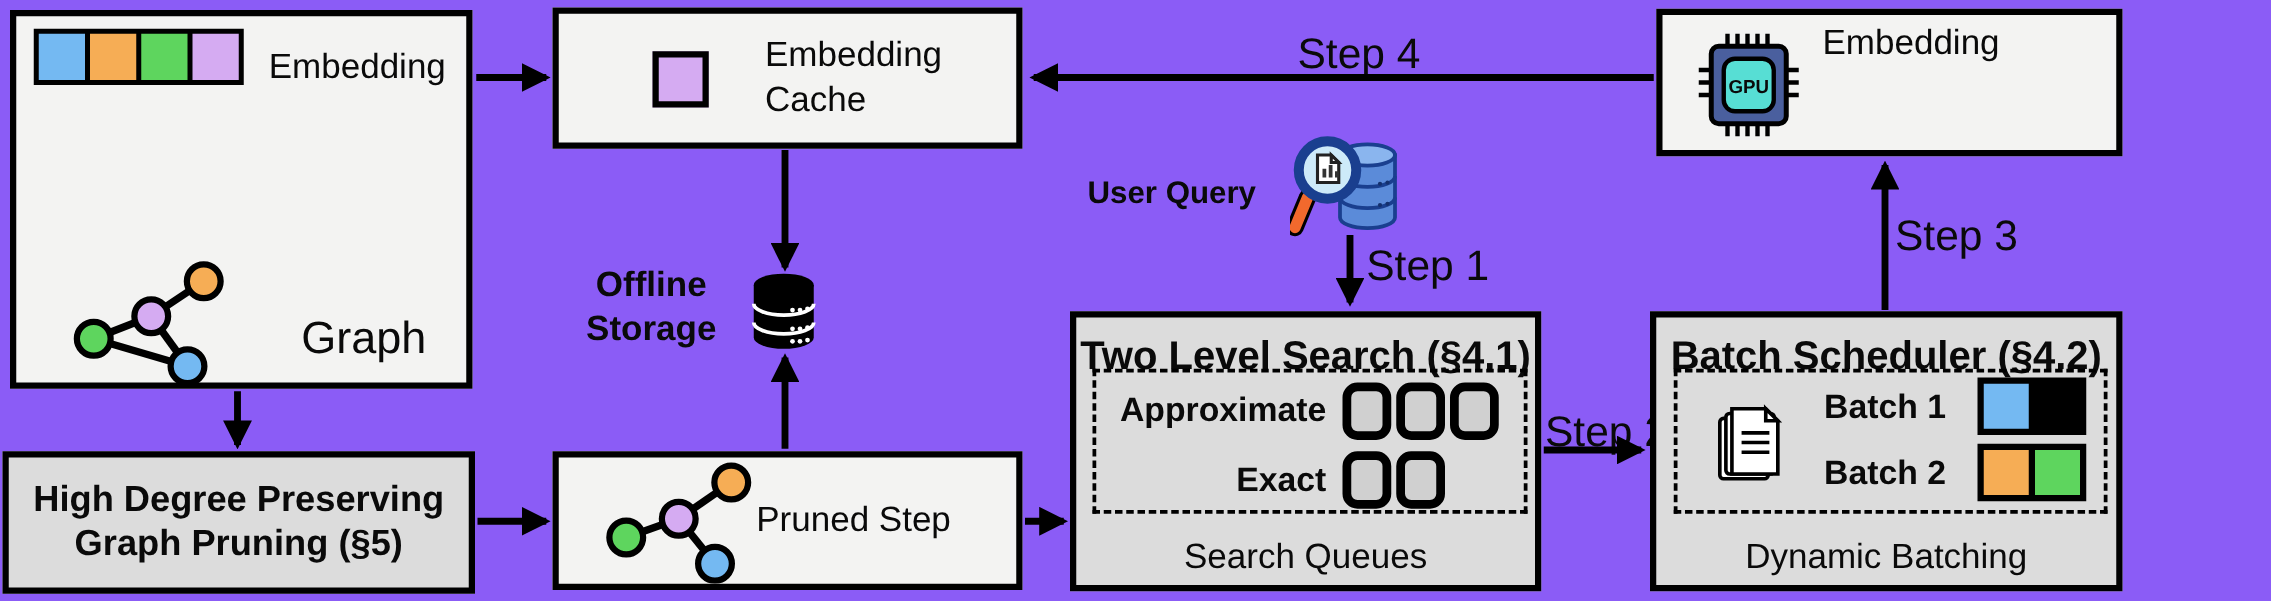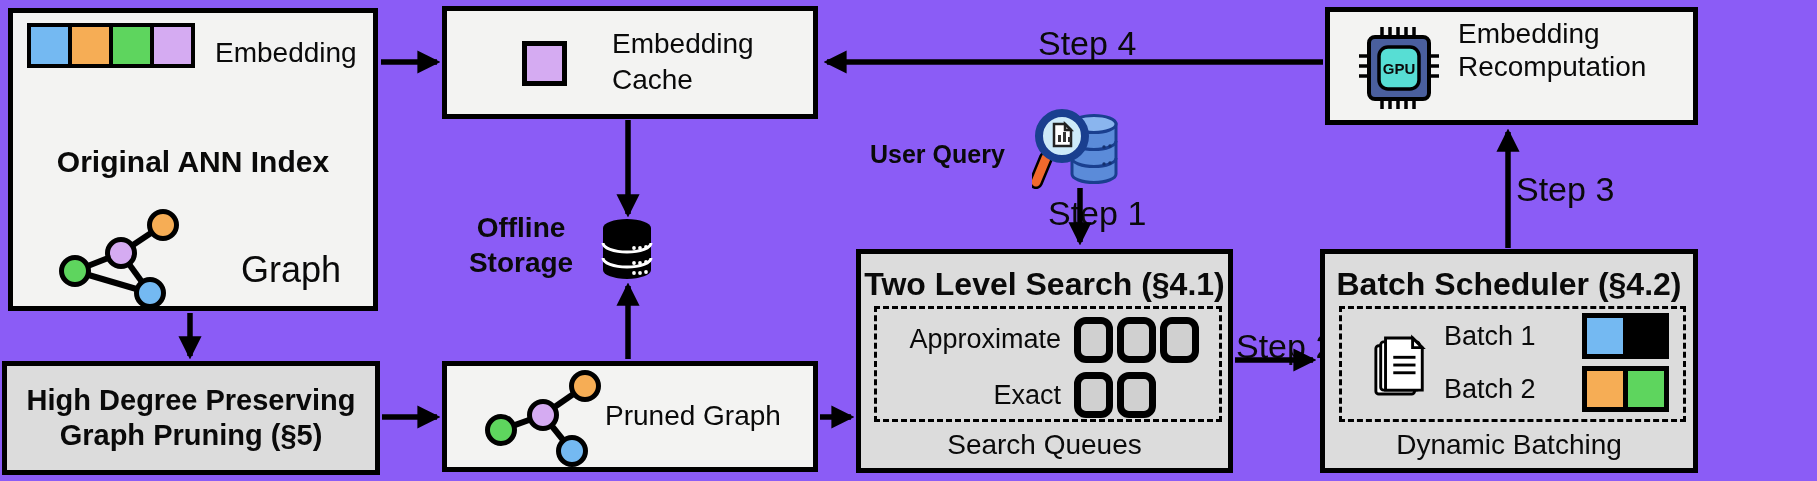--- a/index.html
+++ b/index.html
@@ -43,40 +43,40 @@
   #storage-icon{position:absolute;left:600px;top:218px;}
   
   #box-pruned{left:442px;top:361px;width:376px;height:111px;}
   .pruned-svg{position:absolute;left:18px;top:0px;}
   .pruned-label{position:absolute;left:158px;top:34px;font-size:28px;}
   
   .uq-label{position:absolute;left:870px;top:140px;font-size:25px;font-weight:bold;}
   #uq-icon{position:absolute;left:1032px;top:102px;}
   
   .step{position:absolute;font-size:34px;font-weight:normal;}
-  #step1{left:1048px;top:194px;} #step2{left:1236px;top:327px;}
+  #step1{left:1093px;top:194px;} #step2{left:1236px;top:327px;}
   #step3{left:1516px;top:170px;} #step4{left:1038px;top:24px;}
   
   #box-tls{left:856px;top:249px;width:377px;height:224px;}
   .panel-title{position:absolute;left:0;top:12px;width:100%;text-align:center;font-size:32px;font-weight:bold;}
-  .dashed{position:absolute;left:13px;top:52px;width:348px;height:116px;box-sizing:border-box;
-          border:3px dashed #000;}
+  .dashed{position:absolute;left:13px;top:41px;width:348px;height:116px;box-sizing:border-box;
+          border:3px dashed #000;font-weight:bold;}
   .tls-grid{display:grid;grid-template-columns:1fr auto;align-items:center;
             padding:7px 20px 0 10px;row-gap:8px;}
   .q-label{text-align:right;padding-right:13px;font-size:27px;}
   .slots{display:flex;gap:4px;}
   .slot{width:39px;height:46px;box-sizing:border-box;border:7px solid #000;border-radius:12px;background:var(--slot_fill);}
   .panel-caption{position:absolute;left:0;bottom:7px;width:100%;text-align:center;font-size:28px;}
   
   #box-batch{left:1320px;top:249px;width:378px;height:224px;}
   #bs-dashed{left:14px;width:347px;}
   #docs-icon{position:absolute;left:30px;top:24px;}
   .bs-rows{position:absolute;left:102px;right:14px;top:4px;display:grid;
            grid-template-columns:1fr auto;align-items:center;row-gap:7px;}
-  .b-label{text-align:left;padding-right:10px;font-size:27px;}
+  .b-label{text-align:center;padding-right:10px;font-size:27px;}
   .bframe{display:flex;gap:5px;padding:5px;background:#000;}
   .bcell{width:36px;height:36px;}
   
   #box-ers{left:1325px;top:7px;width:373px;height:118px;}
   #gpu-icon{position:absolute;left:26px;top:12px;}
   .ers-label{position:absolute;left:128px;top:5px;font-size:28px;line-height:1.18;}
   
   #arrows{position:absolute;left:0;top:0;pointer-events:none;}
   #arrows line{stroke:#000;stroke-width:5.5;}
   
@@ -101,21 +101,20 @@
 <div id="canvas">
 
   <div class="box light" id="box-ann">
     <div class="emb-strip">
       <div class="emb-cell c-blue"></div>
       <div class="emb-cell c-orange"></div>
       <div class="emb-cell c-green"></div>
       <div class="emb-cell c-purple"></div>
     </div>
     <div class="emb-label">Embedding</div>
-    <div class="ann-title bold">Original ANN Index</div>
     <svg class="ann-graph" width="152" height="110" viewBox="0 0 152 110">
       <line class="gedge" x1="70" y1="50" x2="112" y2="22"></line>
       <line class="gedge" x1="70" y1="50" x2="24" y2="68"></line>
       <line class="gedge" x1="70" y1="50" x2="99" y2="90"></line>
       <line class="gedge" x1="24" y1="68" x2="99" y2="90"></line>
       <circle class="gnode n-orange" cx="112" cy="22" r="13.5"></circle>
       <circle class="gnode n-purple" cx="70" cy="50" r="13.5"></circle>
       <circle class="gnode n-green" cx="24" cy="68" r="13.5"></circle>
       <circle class="gnode n-blue" cx="99" cy="90" r="13.5"></circle>
     </svg>
@@ -158,21 +157,21 @@
   <div class="box light" id="box-pruned">
     <svg class="pruned-svg" width="160" height="101" viewBox="0 0 160 101">
       <line class="gedge" x1="78" y1="49" x2="120" y2="20"></line>
       <line class="gedge" x1="78" y1="49" x2="36" y2="64"></line>
       <line class="gedge" x1="78" y1="49" x2="107" y2="85"></line>
       <circle class="gnode n-orange" cx="120" cy="20" r="13.5"></circle>
       <circle class="gnode n-purple" cx="78" cy="49" r="13.5"></circle>
       <circle class="gnode n-green" cx="36" cy="64" r="13.5"></circle>
       <circle class="gnode n-blue" cx="107" cy="85" r="13.5"></circle>
     </svg>
-    <div class="pruned-label">Pruned Graph</div>
+    <div class="pruned-label">Pruned Step</div>
   </div>
 
   <div class="uq-label">User Query</div>
   <svg id="uq-icon" width="88" height="94" viewBox="0 0 88 94">
     <g>
       <path class="qdb-body" d="M40,22 v50 a22,8.5 0 0 0 44,0 V22 z"></path>
       <ellipse class="qdb-top" cx="62" cy="22" rx="22" ry="8.5"></ellipse>
       <path class="qdb-arc" d="M40,39 a22,8.5 0 0 0 44,0"></path>
       <path class="qdb-arc" d="M40,56 a22,8.5 0 0 0 44,0"></path>
       <circle cx="72" cy="45" r="1.7" fill="#14306e"></circle>
@@ -261,21 +260,20 @@
         <line x1="73" y1="32" x2="83" y2="32"></line>
           <line x1="73" y1="42" x2="83" y2="42"></line>
           <line x1="73" y1="52" x2="83" y2="52"></line>
       </g>
       <rect class="gpu-outer" x="13" y="13" width="60" height="62" rx="6"></rect>
       <rect class="gpu-inner" x="23" y="23" width="40" height="42" rx="9"></rect>
       <text x="43" y="50" text-anchor="middle" font-size="15" font-weight="bold" fill="#0a0a0a">GPU</text>
     </svg>
     <div class="ers-label">
       <div>Embedding</div>
-      <div>Recomputation</div>
     </div>
   </div>
 
   <svg id="arrows" width="1817" height="481" viewBox="0 0 1817 481">
     <defs>
       <marker id="ah" viewBox="0 0 10 10" refX="8.5" refY="5" markerWidth="4.2" markerHeight="4.2" orient="auto-start-reverse">
         <path d="M0,0 L10,5 L0,10 z" fill="#000"></path>
       </marker>
     </defs>
     <line x1="381" y1="62" x2="437" y2="62" marker-end="url(#ah)"></line>

